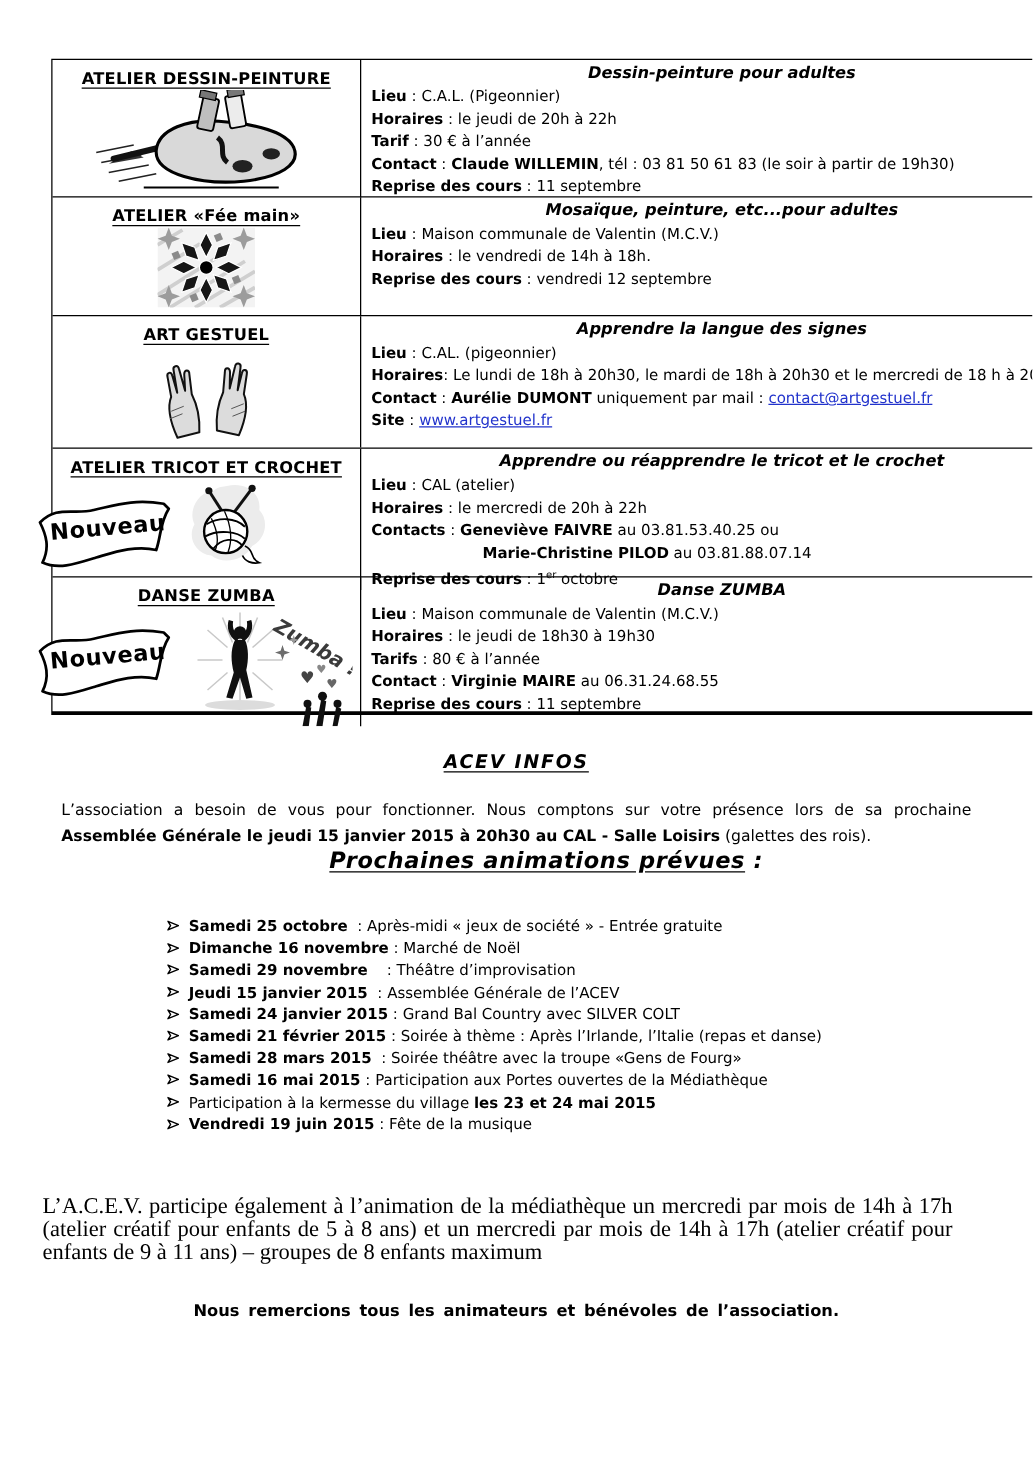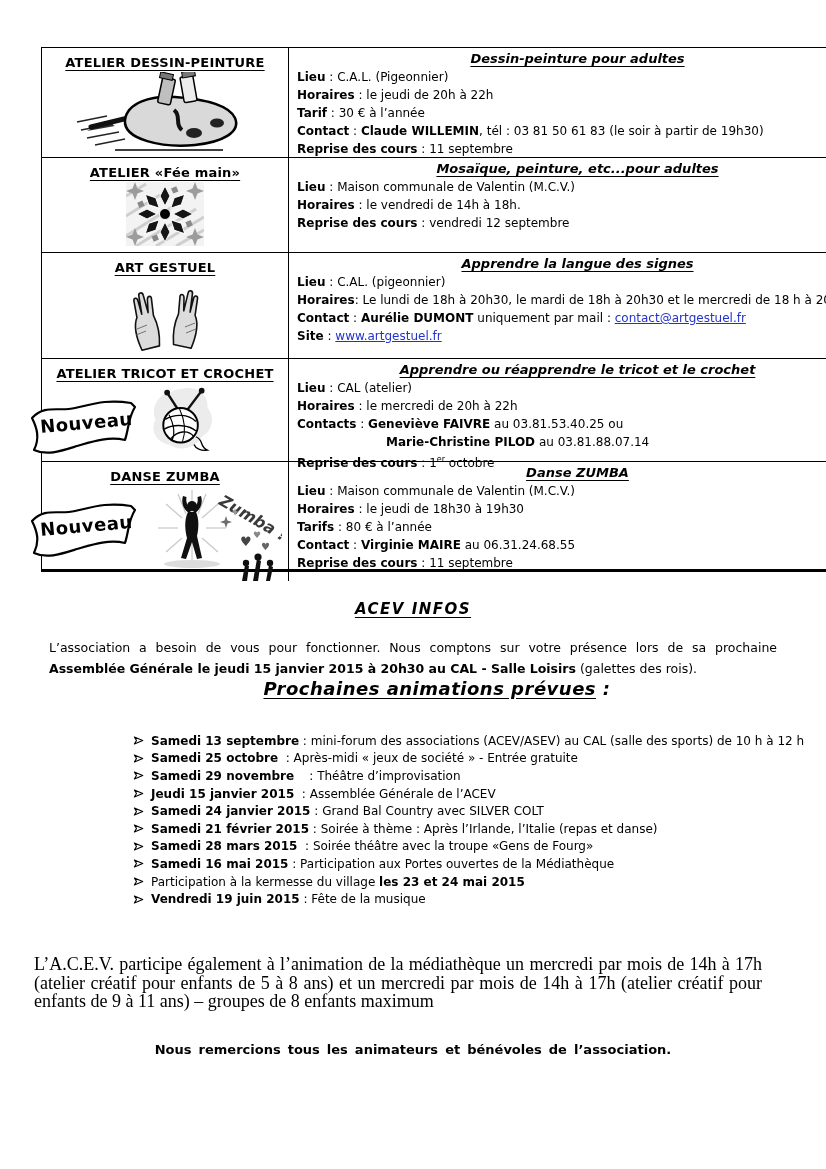--- a/index.html
+++ b/index.html
@@ -24,21 +24,21 @@
   .ws-img { margin-top:1px; display:flex; justify-content:center; }
   .ws-img.img-3 { justify-content:flex-start; padding-left:104px; }
   .ws-img.img-4 { justify-content:flex-start; padding-left:112px; }
   .nouveau { position:absolute; left:-17px; top:33px; width:116px; height:64px; z-index:3; }
   .nouveau svg { position:absolute; inset:0; }
   .nouveau-text { position:absolute; left:15px; top:20px; font-weight:bold; font-size:18px;
     transform:rotate(-5deg); letter-spacing:.5px; }
   .ws-right { border-left:1.5px solid #000; padding:2px 8px 0 8px; text-align:left; }
   .ws-activity { text-align:center; font-weight:bold; font-style:italic; font-size:13px;
     line-height:18px; }
-  .ws-activity span { text-decoration:underline; text-underline-offset:3px; }
+  .ws-activity span { text-underline-offset:3px; }
   .ws-line { font-size:12px; line-height:18px; }
   .ws-line .b, .b { font-weight:bold; }
   .ws-line.indent { padding-left:89px; }
   sup { font-size:8px; vertical-align:super; }
   .lnk { color:var(--link-blue,#2233cc); text-decoration:underline; cursor:pointer; }
   
   .acev-title { position:absolute; top:600px; left:0; right:0; text-align:center;
     font-size:15px; font-weight:bold; font-style:italic; letter-spacing:1.5px;
     text-decoration:underline; text-underline-offset:3px; }
   .intro { position:absolute; top:637px; left:49px; width:728px;
@@ -241,24 +241,24 @@
 
   <p class="intro"><span>L’association a besoin de vous pour fonctionner. Nous comptons sur votre présence lors de sa prochaine </span><span class="b">Assemblée Générale le jeudi 15 janvier 2015 à 20h30 au CAL - Salle Loisirs</span><span> (galettes des rois).</span></p>
 
   <div class="anim-heading">
     <span class="u">Prochaines animations prévues</span><span> :</span>
   </div>
 
   <div class="events">
       <div class="event"><span class="bullet"><svg width="11" height="11" viewBox="0 0 12 12">
     <path d="M1.5,2.2 L10.6,6 L1.5,9.8 L3.8,6 Z" fill="#fdfdfd" stroke="#000" stroke-width="1.2" stroke-linejoin="round"></path>
-  </svg></span><span><span class="b">Samedi 13 septembre</span><span> : mini-forum des associations (ACEV/ASEV) au CAL (salle des sports) de 10 h à 12 h</span></span></div>
-      <div class="event"><span class="bullet"><svg width="11" height="11" viewBox="0 0 12 12">
-    <path d="M1.5,2.2 L10.6,6 L1.5,9.8 L3.8,6 Z" fill="#fdfdfd" stroke="#000" stroke-width="1.2" stroke-linejoin="round"></path>
   </svg></span><span><span class="b">Samedi 25 octobre</span><span>  : Après-midi « jeux de société » - Entrée gratuite</span></span></div>
+      <div class="event"><span class="bullet"><svg width="11" height="11" viewBox="0 0 12 12">
+    <path d="M1.5,2.2 L10.6,6 L1.5,9.8 L3.8,6 Z" fill="#fdfdfd" stroke="#000" stroke-width="1.2" stroke-linejoin="round"></path>
+  </svg></span><span><span class="b">Dimanche 16 novembre</span><span> : Marché de Noël</span></span></div>
       <div class="event"><span class="bullet"><svg width="11" height="11" viewBox="0 0 12 12">
     <path d="M1.5,2.2 L10.6,6 L1.5,9.8 L3.8,6 Z" fill="#fdfdfd" stroke="#000" stroke-width="1.2" stroke-linejoin="round"></path>
   </svg></span><span><span class="b">Samedi 29 novembre</span><span>    : Théâtre d’improvisation</span></span></div>
       <div class="event"><span class="bullet"><svg width="11" height="11" viewBox="0 0 12 12">
     <path d="M1.5,2.2 L10.6,6 L1.5,9.8 L3.8,6 Z" fill="#fdfdfd" stroke="#000" stroke-width="1.2" stroke-linejoin="round"></path>
   </svg></span><span><span class="b">Jeudi 15 janvier 2015</span><span>  : Assemblée Générale de l’ACEV</span></span></div>
       <div class="event"><span class="bullet"><svg width="11" height="11" viewBox="0 0 12 12">
     <path d="M1.5,2.2 L10.6,6 L1.5,9.8 L3.8,6 Z" fill="#fdfdfd" stroke="#000" stroke-width="1.2" stroke-linejoin="round"></path>
   </svg></span><span><span class="b">Samedi 24 janvier 2015</span><span> : Grand Bal Country avec SILVER COLT</span></span></div>
       <div class="event"><span class="bullet"><svg width="11" height="11" viewBox="0 0 12 12">

